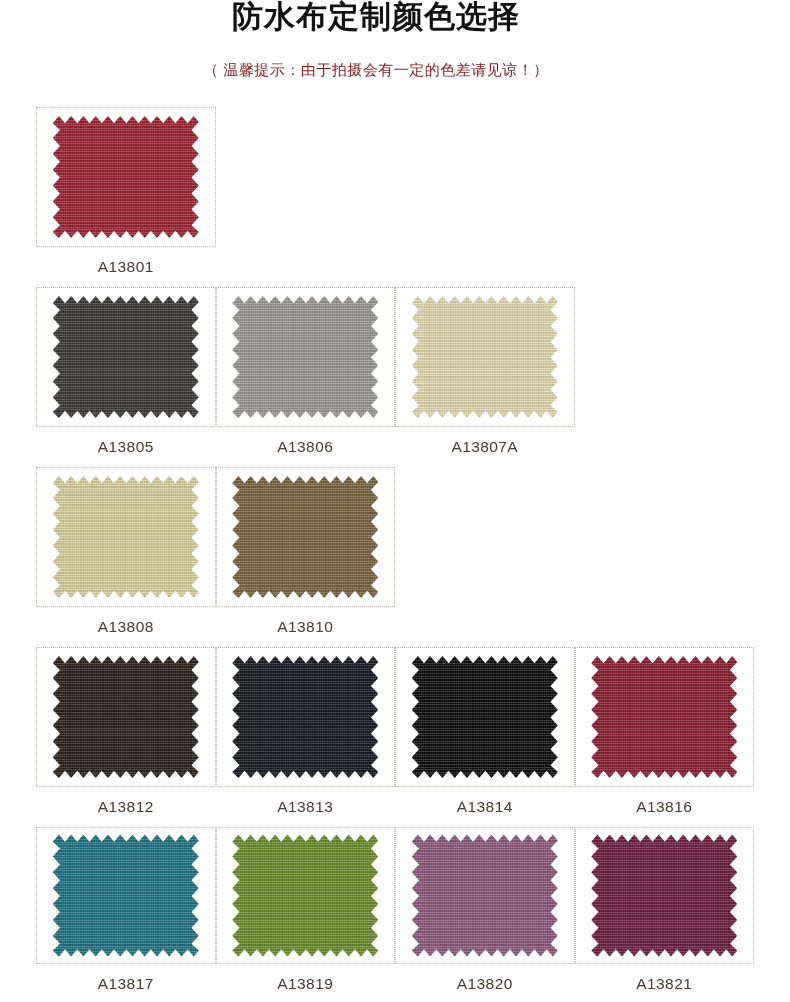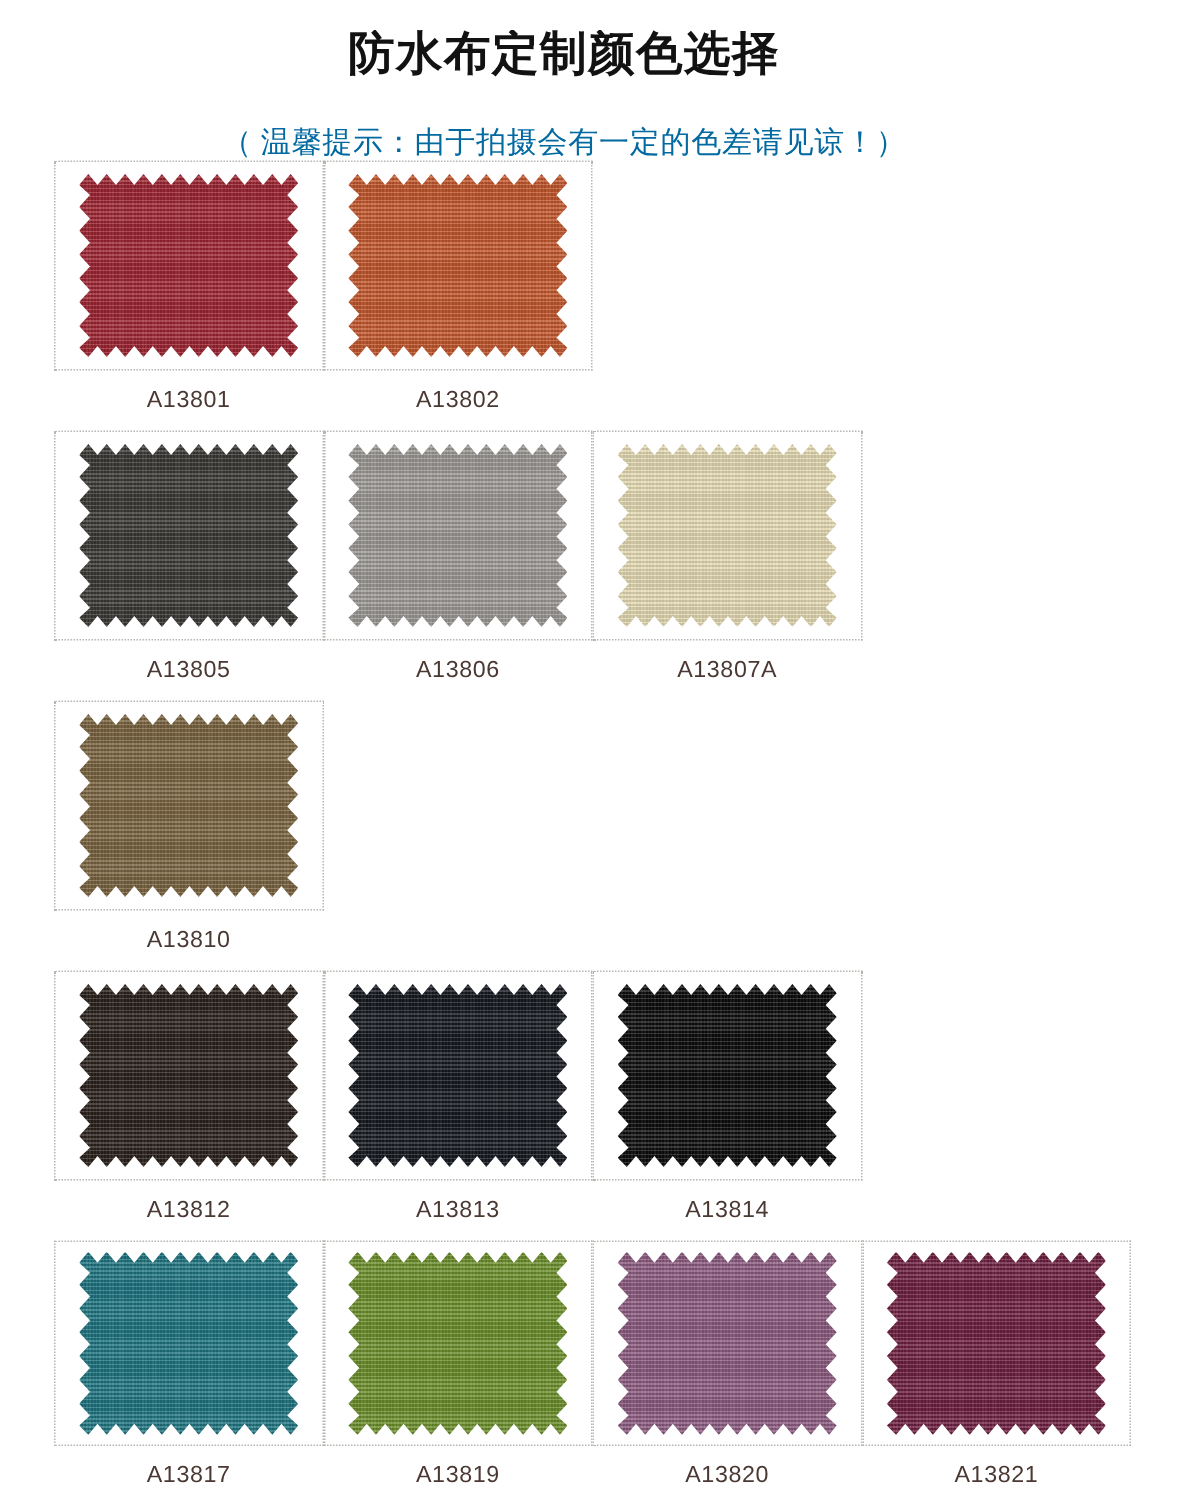--- a/index.html
+++ b/index.html
@@ -12,39 +12,38 @@
     height: 1002px;
     font-family: "Liberation Sans", sans-serif;
     overflow: hidden;
     position: relative;
   }
 
   
   .header {
     width: 752px;
     text-align: center;
-    margin-top: 20px;
   }
   .main-title {
     font-family: "DejaVu Sans", sans-serif;
     font-size: 31px;
     font-weight: bold;
     color: #121212;
     letter-spacing: 1px;
     line-height: 30px;
     margin: 0;
     padding-top: 1px;
     height: 33px;
     overflow: hidden;
   }
   .sub-title {
-    font-family: Liberation Serif, serif;
-    font-size: 20px;
+    font-family: Liberation Sans, sans-serif;
+    font-size: 15px;
     font-weight: normal;
-    color: #0369a1;
+    color: #7f1d1d;
     letter-spacing: 0.5px;
     margin: 0;
     padding-top: 27px;
     height: 26px;
   }
 
   
   .grid {
     position: absolute;
     left: 36px;
@@ -160,28 +159,20 @@
 <div class="grid" id="swatch-grid">
     <div class="grid-row">
       <div class="cell">
         <div class="swatch-box">
           <div class="swatch">
             <div class="fabric" style="background: rgb(158, 37, 49);"></div>
           </div>
         </div>
         <div class="swatch-label">A13801</div>
       </div>
-      <div class="cell">
-        <div class="swatch-box">
-          <div class="swatch">
-            <div class="fabric" style="background: rgb(196, 87, 44);"></div>
-          </div>
-        </div>
-        <div class="swatch-label">A13802</div>
-      </div>
     </div>
     <div class="grid-row">
       <div class="cell">
         <div class="swatch-box">
           <div class="swatch">
             <div class="fabric" style="background: rgb(59, 57, 54);"></div>
           </div>
         </div>
         <div class="swatch-label">A13805</div>
       </div>
@@ -199,20 +190,28 @@
             <div class="fabric" style="background: rgb(230, 220, 180);"></div>
           </div>
         </div>
         <div class="swatch-label">A13807A</div>
       </div>
     </div>
     <div class="grid-row">
       <div class="cell">
         <div class="swatch-box">
           <div class="swatch">
+            <div class="fabric" style="background: rgb(221, 211, 162);"></div>
+          </div>
+        </div>
+        <div class="swatch-label">A13808</div>
+      </div>
+      <div class="cell">
+        <div class="swatch-box">
+          <div class="swatch">
             <div class="fabric" style="background: rgb(123, 100, 64);"></div>
           </div>
         </div>
         <div class="swatch-label">A13810</div>
       </div>
     </div>
     <div class="grid-row">
       <div class="cell">
         <div class="swatch-box">
           <div class="swatch">
@@ -230,20 +229,28 @@
         <div class="swatch-label">A13813</div>
       </div>
       <div class="cell">
         <div class="swatch-box">
           <div class="swatch">
             <div class="fabric" style="background: rgb(12, 12, 12);"></div>
           </div>
         </div>
         <div class="swatch-label">A13814</div>
       </div>
+      <div class="cell">
+        <div class="swatch-box">
+          <div class="swatch">
+            <div class="fabric" style="background: rgb(139, 31, 50);"></div>
+          </div>
+        </div>
+        <div class="swatch-label">A13816</div>
+      </div>
     </div>
     <div class="grid-row last">
       <div class="cell">
         <div class="swatch-box">
           <div class="swatch">
             <div class="fabric" style="background: rgb(31, 117, 129);"></div>
           </div>
         </div>
         <div class="swatch-label">A13817</div>
       </div>

